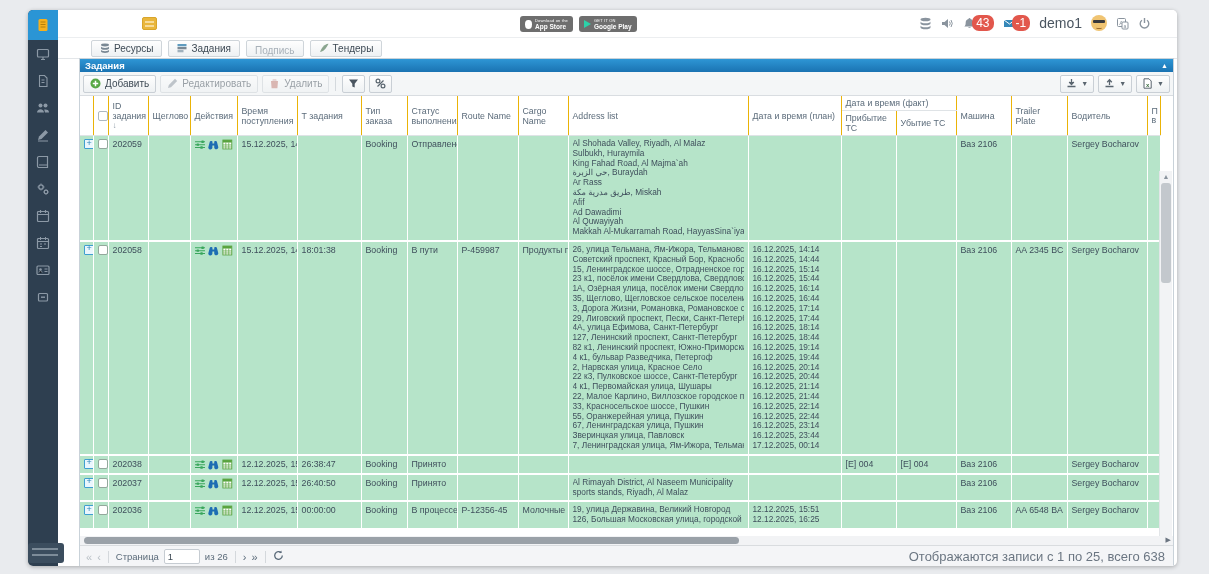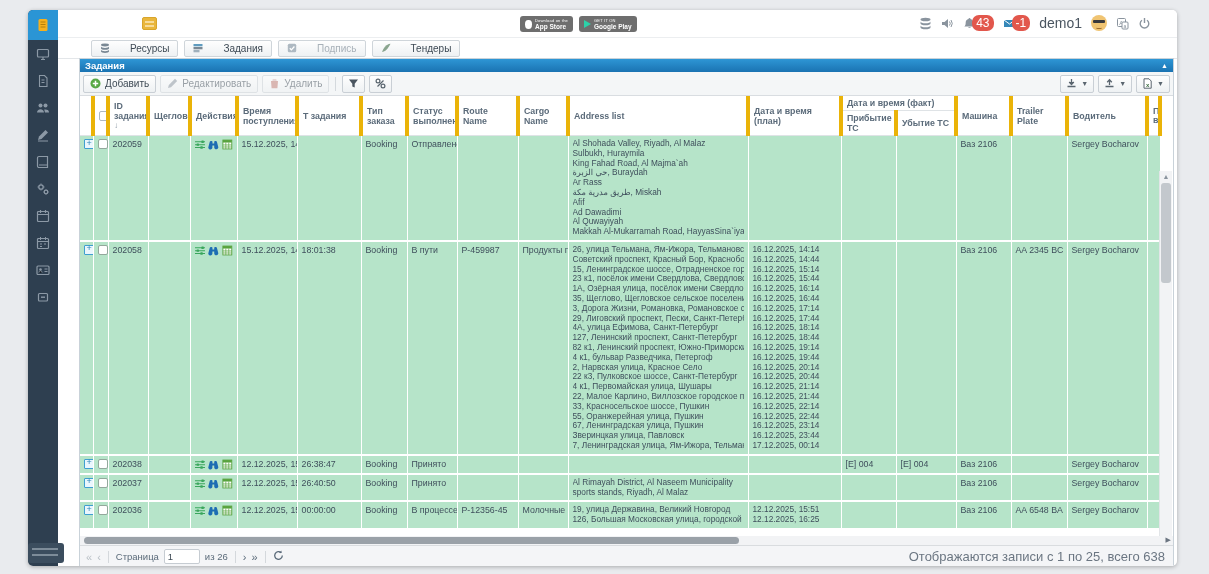--- a/index.html
+++ b/index.html
@@ -24,39 +24,39 @@
   .top-icons{position:absolute;right:26px;top:5px;display:flex;align-items:center;gap:9px;}
   .top-icons svg{width:13px;height:13px;}
   .ic-wrap{position:relative;display:flex;align-items:center;cursor:pointer;}
   .count-badge{background:#e2574c;color:#fff;font-size:12px;border-radius:7px;padding:1px 4px;margin-left:-4px;position:relative;z-index:2;}
   .username{font-size:14px;color:#4a5560;}
   .avatar{width:16px;height:16px;border-radius:50%;background:#f0c472;position:relative;overflow:hidden;cursor:pointer;}
   .avatar:before{content:"";position:absolute;left:2px;top:5px;width:12px;height:3px;background:#39393b;border-radius:1px;}
   .avatar:after{content:"";position:absolute;left:5px;bottom:2px;width:6px;height:2px;border-bottom:1.5px solid #9c6b2f;border-radius:50%;}
   
   .tabs{position:absolute;left:30px;top:28px;right:0;height:21px;background:#fff;border-bottom:1px solid #e3e6e9;display:flex;align-items:center;padding-left:33px;gap:6px;}
-  .tabbtn{height:17px;display:flex;align-items:center;gap:20px;padding:0 8px;border:1px solid #cfd5da;border-radius:2px;background:linear-gradient(#fefefe,#eef1f3);font-size:10px;color:#3e4a55;cursor:pointer;}
-  .tabbtn.disabled{color:#a8b1b9;cursor:default;}
+  .tabbtn{height:17px;display:flex;align-items:center;gap:4px;padding:0 8px;border:1px solid #cfd5da;border-radius:2px;background:linear-gradient(#fefefe,#eef1f3);font-size:10px;color:#3e4a55;cursor:pointer;}
+  .tabbtn.disabled{color:#a8b1b9;cursor:default;flex-direction:column;}
   .tabbtn svg{width:10px;height:10px;}
   
   .panel{position:absolute;left:51px;top:48px;width:1095px;bottom:0;background:#fff;border:1px solid #c9d2d9;border-bottom:none;}
   .phead{position:absolute;left:0;top:0;right:0;height:13px;background:linear-gradient(#2e96d5,#1a73b2);color:#fff;font-size:9.5px;font-weight:bold;display:flex;align-items:center;padding:0 5px;justify-content:space-between;}
   .phead .collapse{font-size:7px;cursor:pointer;}
   .ptoolbar{position:absolute;left:0;top:13px;right:0;height:24px;background:#f4f6f7;border-bottom:1px solid #d9dde1;display:flex;align-items:center;padding:0 3px;gap:4px;}
   .tbtn{height:18px;display:flex;align-items:center;gap:4px;padding:0 6px;border:1px solid #c9cfd5;border-radius:2px;background:linear-gradient(#fefefe,#eef1f3);font-size:10px;color:#3e4a55;cursor:pointer;}
   .tbtn.disabled{opacity:.5;cursor:default;}
   .tbtn.iconic{padding:0 5px;}
   .tbtn svg{width:11px;height:11px;}
   .tsep{width:1px;height:14px;background:#d4d9dd;margin:0 2px;}
   .tspacer{flex:1;}
   .caret{font-size:7px;color:#5a656f;}
   
   .gridwrap{position:absolute;left:0;top:37px;right:0;height:440px;overflow:hidden;background:#fff;}
   table{border-collapse:collapse;table-layout:fixed;width:1080px;}
-  th{background:#fff;border-right:4px solid #eab308;border-bottom:1px solid #dfe3e6;font-weight:bold;font-size:8.8px;color:#5b6b7a;text-align:left;padding:2px 4px;vertical-align:middle;overflow:hidden;}
+  th{background:#fff;border-right:1px solid #eab308;border-bottom:1px solid #dfe3e6;font-weight:normal;font-size:8.8px;color:#5b6b7a;text-align:left;padding:2px 4px;vertical-align:middle;overflow:hidden;}
   th.group{text-align:left;}
   th .sort{color:#8a97a3;font-size:8px;}
   td{border-right:1px solid rgba(255,255,255,.65);border-bottom:2px solid #fff;background:#b6e4c9;font-size:8.8px;color:#3f4f5c;padding:3px 4px;vertical-align:top;line-height:10px;white-space:nowrap;overflow:hidden;}
   td .ln{line-height:9.8px;font-size:8.3px;white-space:nowrap;overflow:hidden;}
   .cb{width:10px;height:10px;background:#fff;border:1px solid #93a89c;border-radius:2px;cursor:pointer;}
   th .cb{border-color:#aeb8c0;margin:0 auto;}
   .expander{width:10px;height:10px;border:1px solid #3f9fd0;border-radius:1px;position:relative;cursor:pointer;background:#eaf6fd;}
   .expander:before{content:"+";position:absolute;left:1.5px;top:-2.5px;font-size:9px;color:#2d88bb;}
   .rowicons{display:flex;gap:3px;align-items:center;}
   .rowicons svg{width:11px;height:11px;cursor:pointer;}

